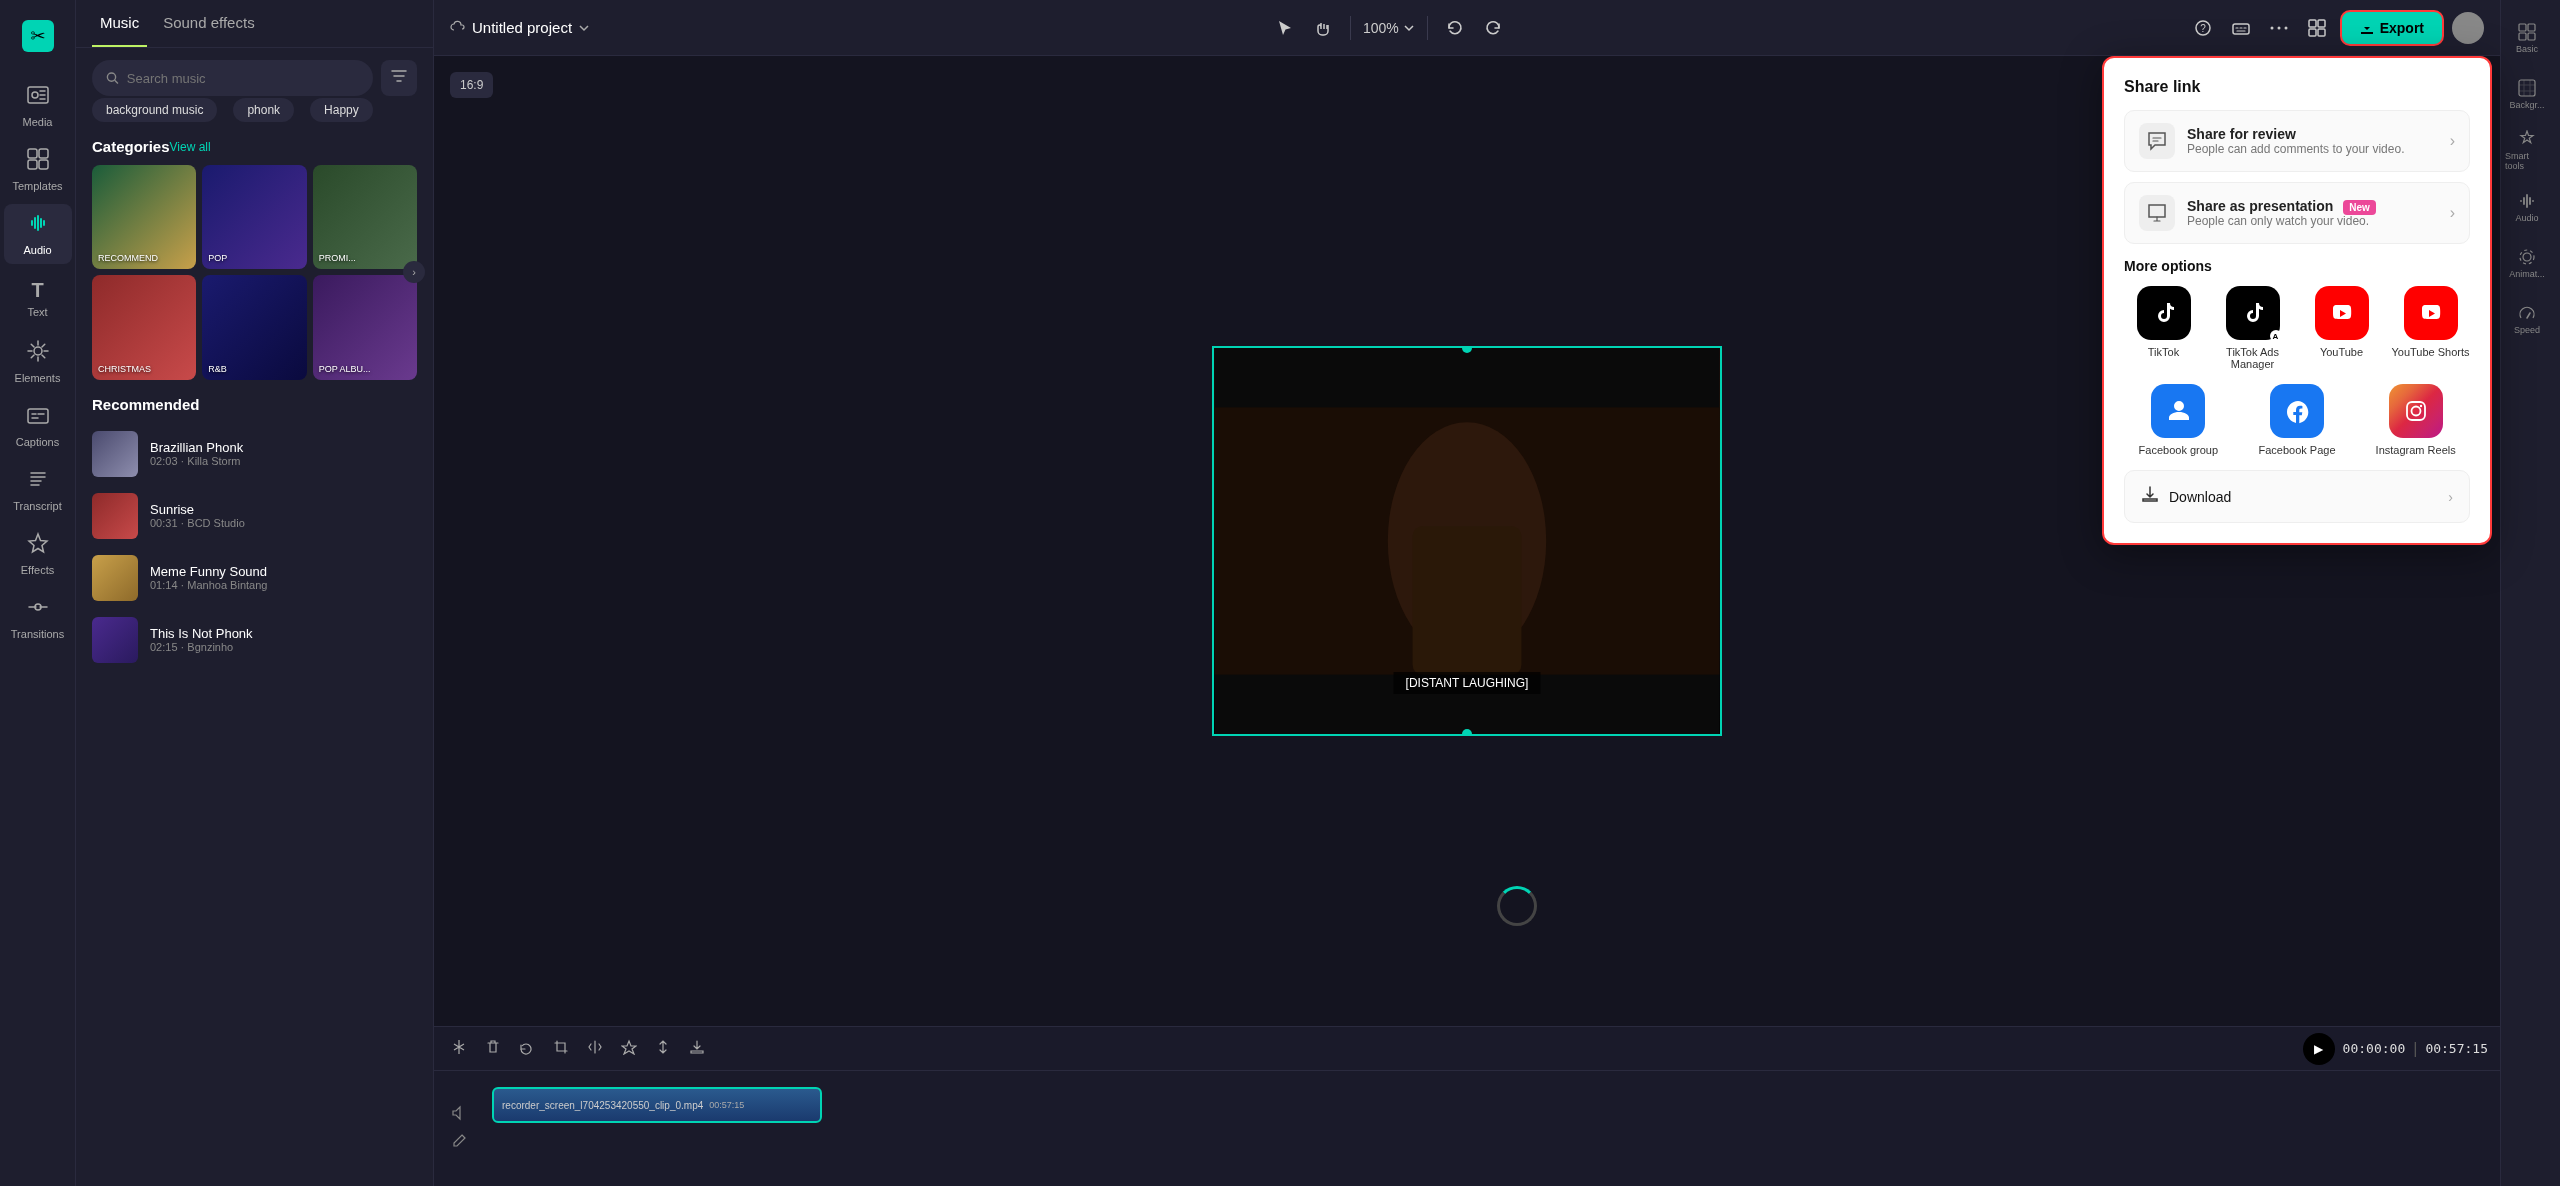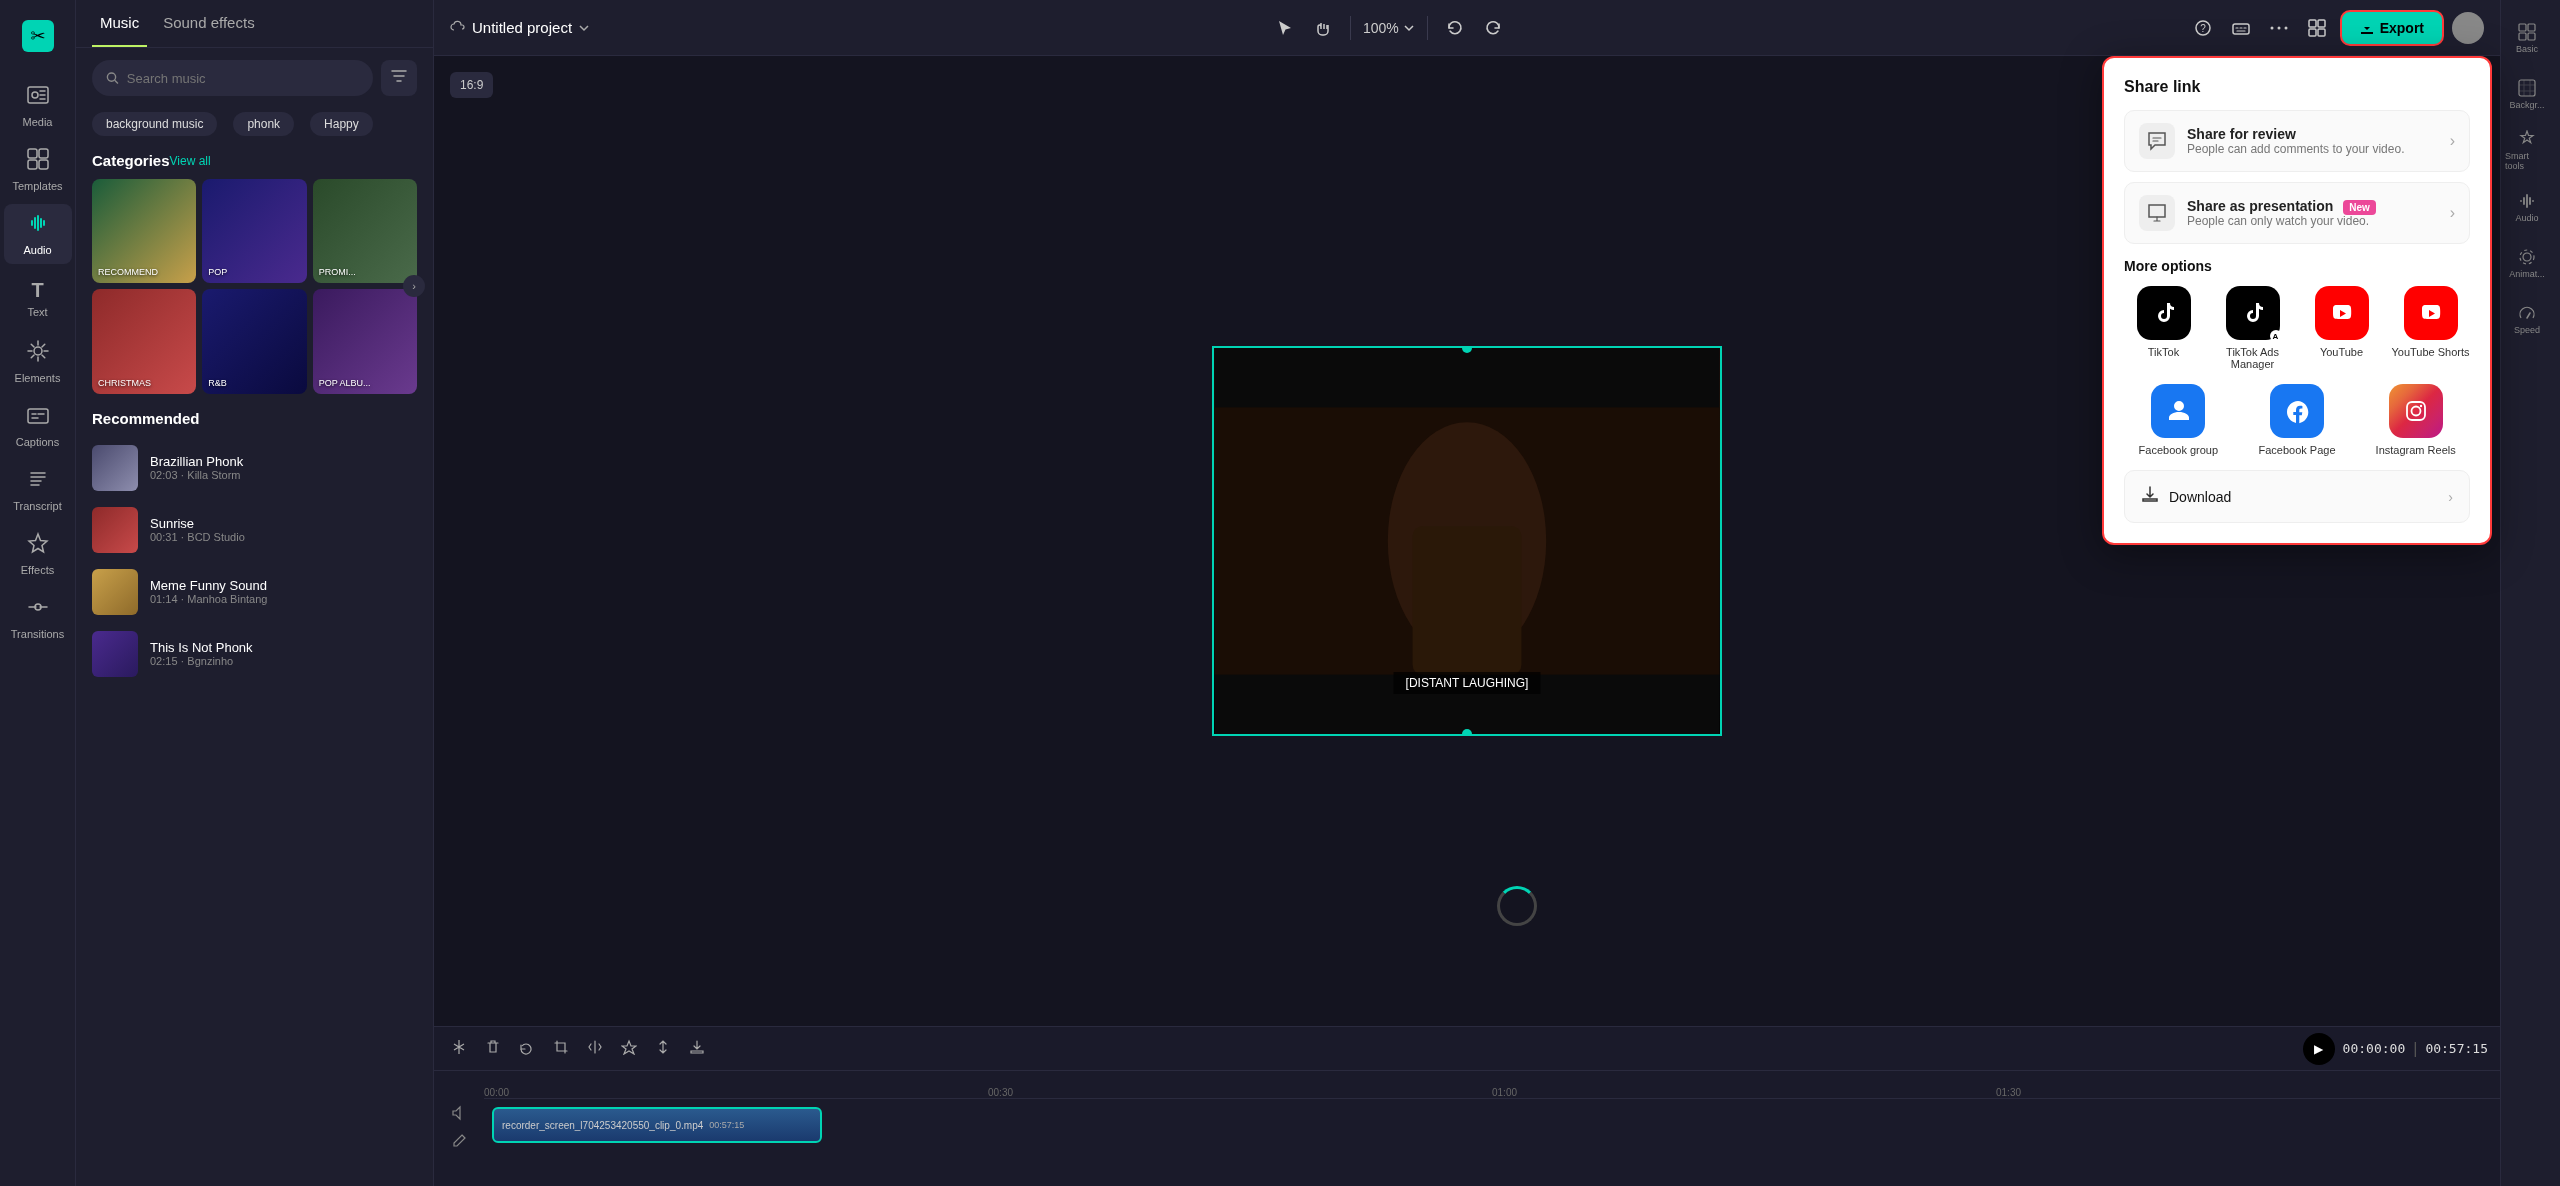--- a/index.html
+++ b/index.html
@@ -43,21 +43,21 @@
       display: flex; border-bottom: 1px solid #2a2a3e;
       padding: 0 16px; gap: 8px;
     }
     .panel-tab {
       padding: 14px 8px; font-size: 15px; cursor: pointer; color: #aaa;
       border-bottom: 2px solid transparent; white-space: nowrap;
     }
     .panel-tab.active { color: #fff; border-bottom: 2px solid #bef264; }
 
     .panel-body { padding: 12px 16px; flex: 1; overflow-y: auto; }
-    .search-row { display: flex; gap: 8px; margin-bottom: 16px; }
+    .search-row { display: flex; gap: 8px; margin-bottom: 2px; }
     .search-box {
       flex: 1; background: #2a2a3e; border: none; border-radius: 20px;
       padding: 8px 14px; color: #fff; font-size: 13px;
       display: flex; align-items: center; gap: 8px;
     }
     .search-box input { background: none; border: none; outline: none; color: #fff; font-size: 13px; width: 100%; }
     .filter-btn { background: #2a2a3e; border: none; border-radius: 8px; padding: 8px 10px; color: #aaa; cursor: pointer; font-size: 16px; }
 
     .tags { display: flex; gap: 16px; margin-bottom: 16px; flex-wrap: wrap; }
     .tag { background: #2a2a3e; border-radius: 20px; padding: 5px 14px; font-size: 12px; color: #ddd; cursor: pointer; white-space: nowrap; }
@@ -582,26 +582,20 @@
               <path d="M2 6v4h3l4 4V2L5 6H2z" fill="none" stroke="#888" stroke-width="1.2"></path>
             </svg>
         </button>
         <button class="tl-side-btn">
           <svg width="16" height="16" viewBox="0 0 16 16">
               <path d="M11 2l3 3-8 8H3v-3L11 2z" fill="none" stroke="#888" stroke-width="1.2"></path>
             </svg>
         </button>
       </div>
       <div class="timeline-track-area">
-        <div class="timeline-ruler">
-          <span class="ruler-tick" style="left:0">00:00</span>
-          <span class="ruler-tick" style="left:25%">00:30</span>
-          <span class="ruler-tick" style="left:50%">01:00</span>
-          <span class="ruler-tick" style="left:75%">01:30</span>
-        </div>
         <div class="timeline-track">
           <div class="track-clip">
             <div style="font-size:10px;color:#ccc;white-space:nowrap;overflow:hidden;text-overflow:ellipsis;max-width:220px;">recorder_screen_l704253420550_clip_0.mp4</div>
             <div style="font-size:9px;color:#aaa;margin-left:6px;">00:57:15</div>
           </div>
         </div>
       </div>
     </div>
   </div>
 </div>

